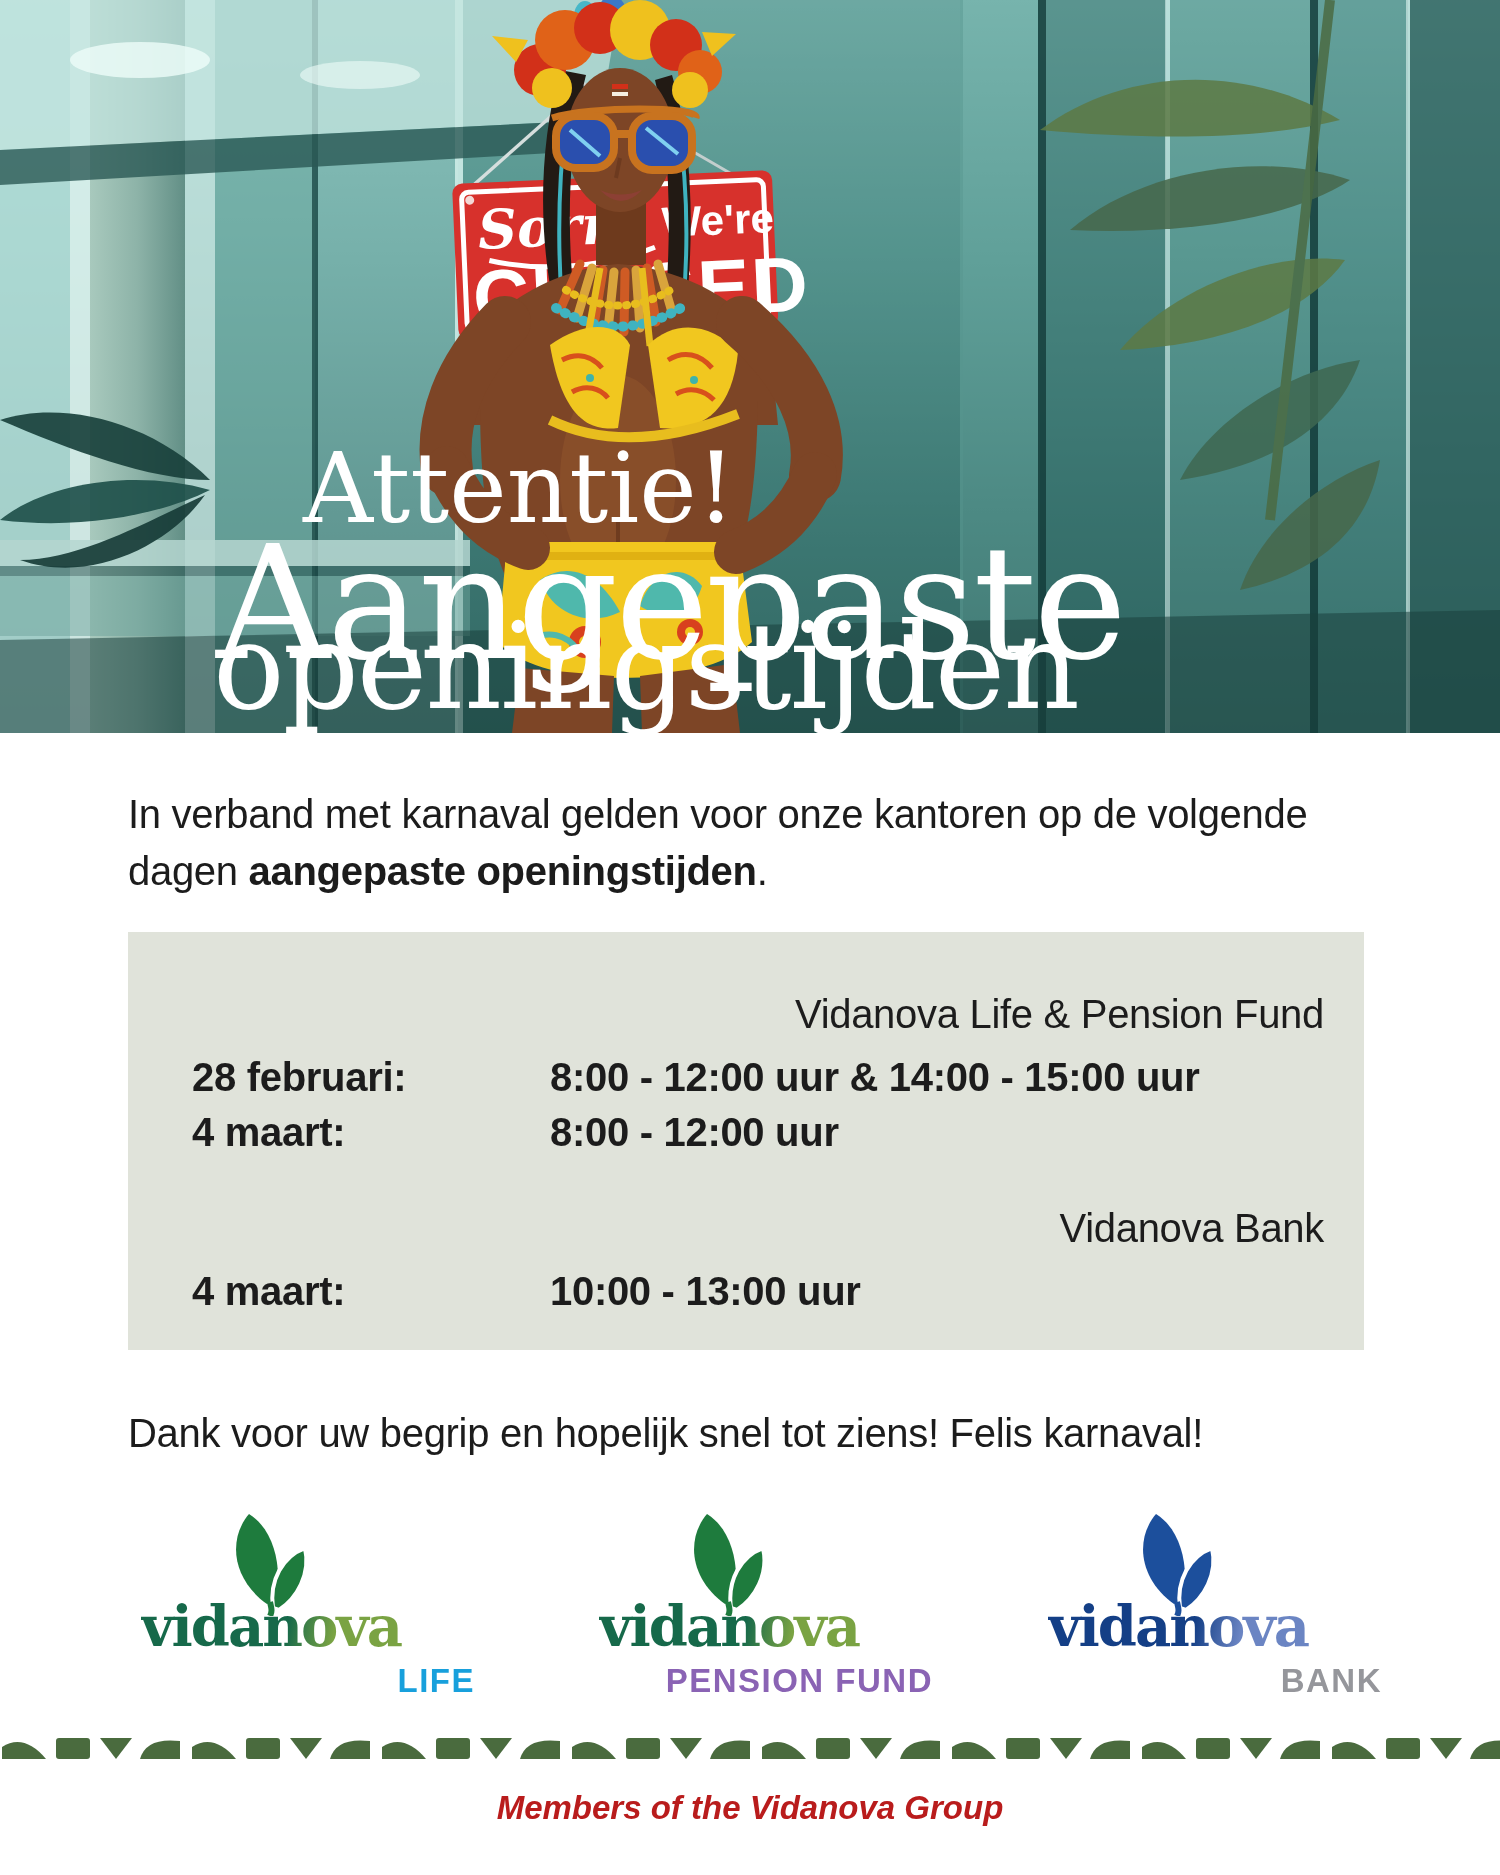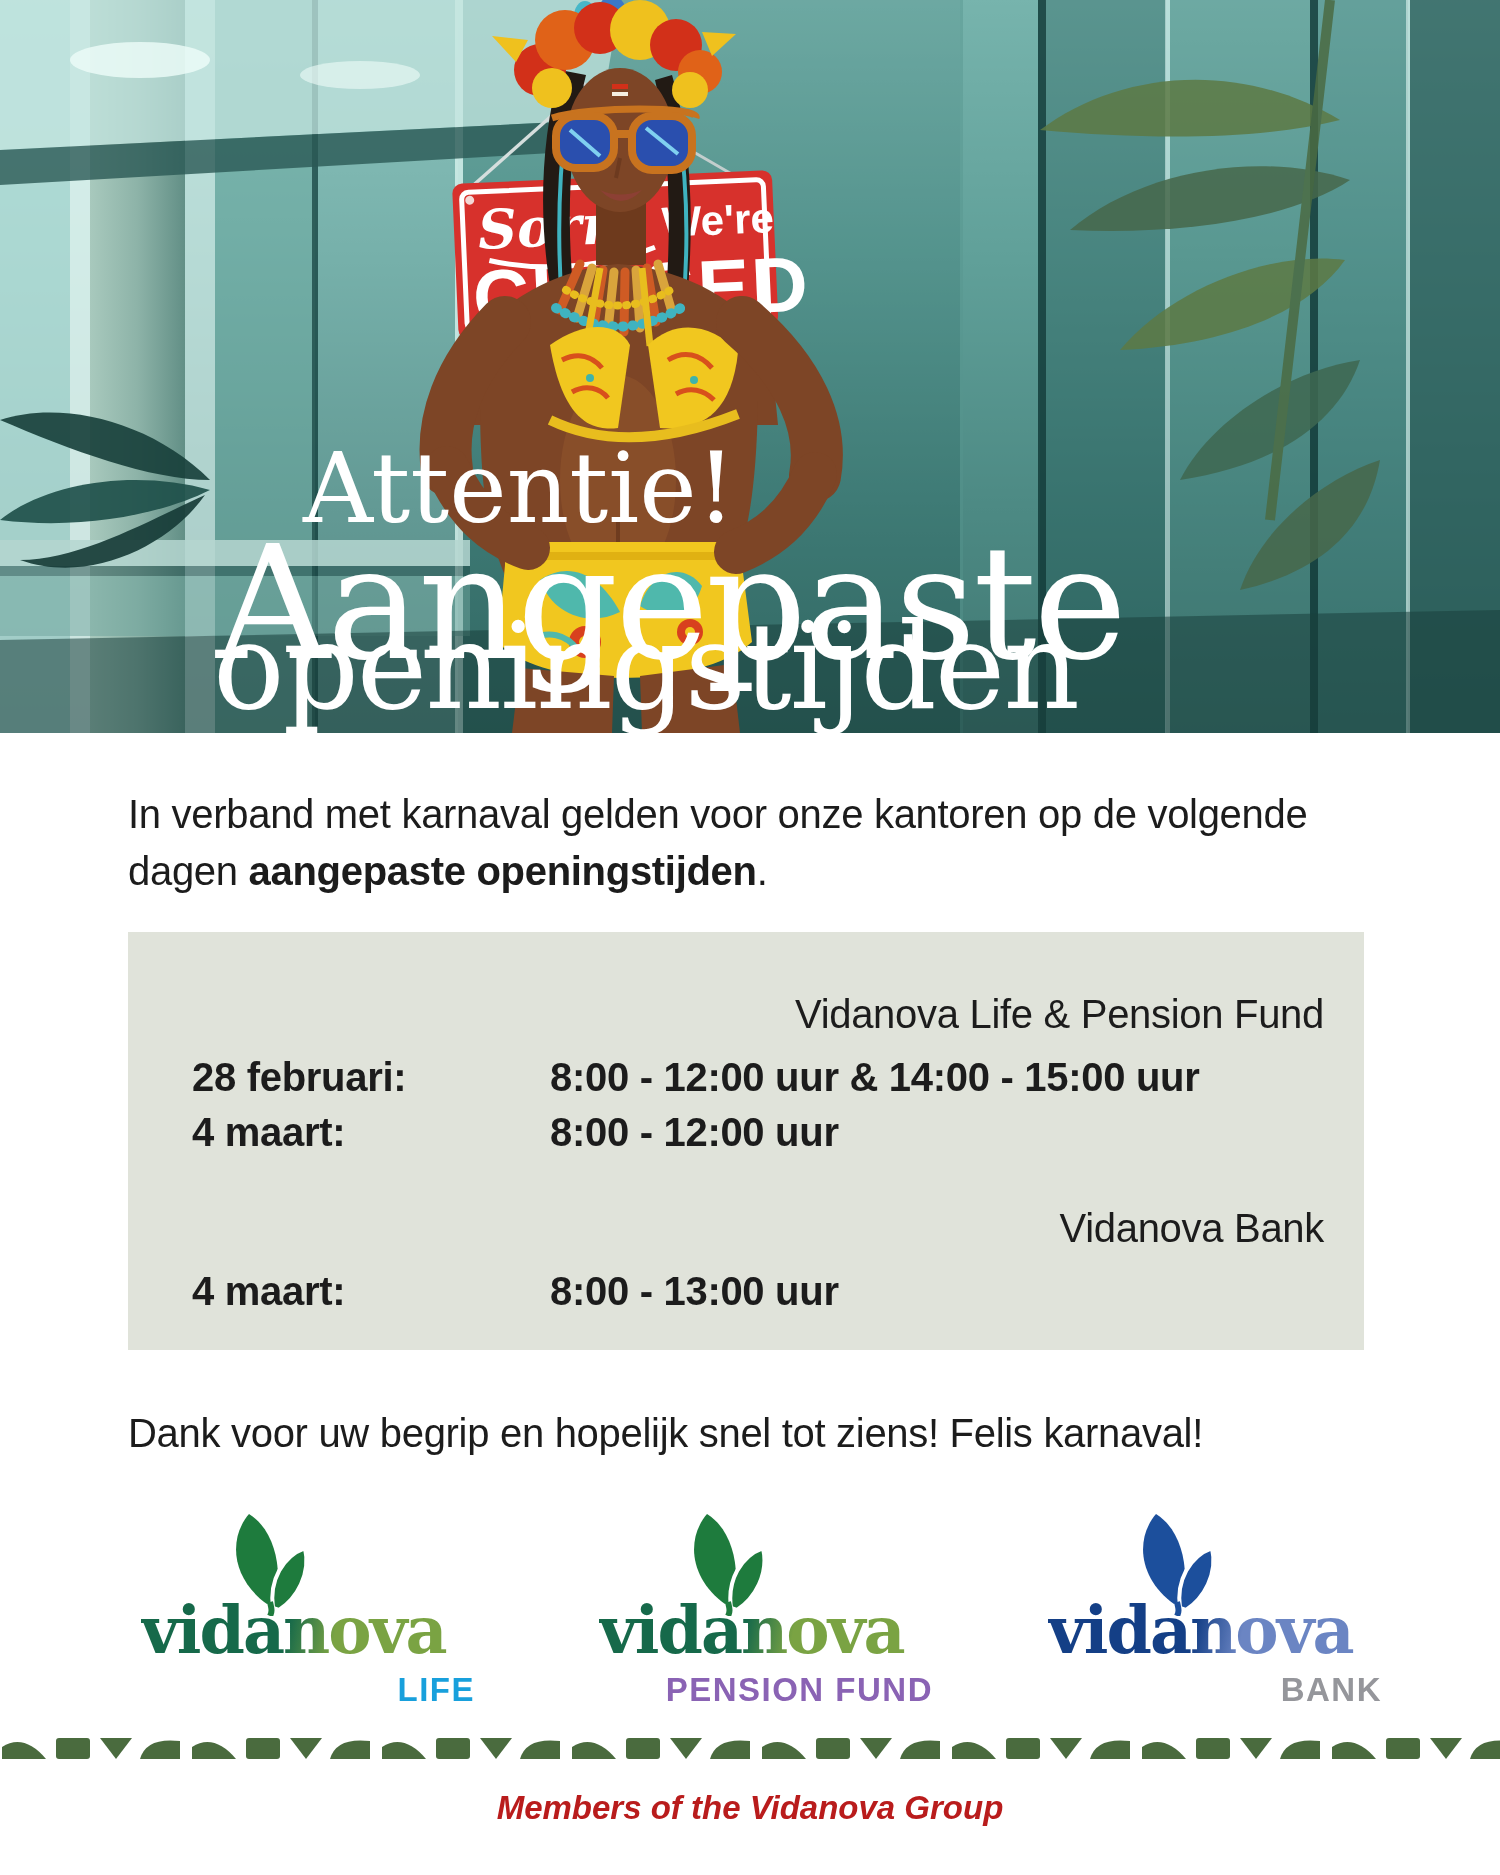--- a/index.html
+++ b/index.html
@@ -22,21 +22,21 @@
   .schedule-box{position:absolute;left:128px;top:932px;width:1236px;height:418px;
                 background:var(--box_bg);box-sizing:border-box;padding:54px 40px 0 64px;}
   .sec-title{font-size:40px;line-height:56px;letter-spacing:-0.3px;margin:0 0 8px 0;text-align:right;}
   .srow{display:flex;font-weight:bold;font-size:40px;line-height:55px;letter-spacing:-0.3px;}
   .srow .lbl{width:358px;flex:none;}
   .sec2{margin-top:40px;}
   .closing{position:absolute;left:128px;top:1405px;margin:0;font-size:40px;line-height:56px;letter-spacing:-0.3px;}
   
   .logo{position:absolute;top:1598px;width:334px;}
   .logo .leaf{position:absolute;left:84px;top:-86px;width:96px;height:104px;}
-  .logo .wordmark{display:block;font-family:"DejaVu Serif",serif;font-weight:bold;font-size:65px;line-height:1;
+  .logo .wordmark{display:block;font-family:"DejaVu Serif",serif;font-weight:bold;font-size:56px;line-height:1;
         letter-spacing:-2px;background:linear-gradient(102deg,var(--wm-dark) 44%,var(--wm-light) 58%);
         -webkit-background-clip:text;background-clip:text;color:transparent;}
   .logo .sub{display:block;text-align:right;font-weight:bold;font-size:33px;letter-spacing:1.5px;
         margin-top:8px;color:var(--sub-color);}
   .logo1{left:141px;} .logo2{left:599px;} .logo3{left:1048px;}
   
   .zigzag{position:absolute;left:0;top:1731px;width:1500px;height:28px;}
   .footer-text{position:absolute;left:0;top:1789px;width:1500px;margin:0;text-align:center;
         font-style:italic;font-weight:bold;font-size:33px;color:#b91c1c;}
 </style>
@@ -234,21 +234,21 @@
       </div>
       <div class="srow">
         <span class="lbl">4 maart:</span>
         <span class="time">8:00 - 12:00 uur</span>
       </div>
     </div>
     <div class="sec sec2">
       <p class="sec-title">Vidanova Bank</p>
       <div class="srow">
         <span class="lbl">4 maart:</span>
-        <span class="time">8:00 - 13:00 uur</span>
+        <span class="time">10:00 - 13:00 uur</span>
       </div>
     </div>
   </div>
 
   <p class="closing">Dank voor uw begrip en hopelijk snel tot ziens! Felis karnaval!</p>
 
   <div class="logo logo1" style="--wm-dark: #16694a; --wm-light: #7aa343; --leaf: #1e7b3d; --sub-color: #18a0dc;">
     <svg class="leaf" viewBox="0 0 96 104">
       <path d="M42,92 C8,68 2,28 24,2 C50,18 58,58 50,88 Z" style="fill:var(--leaf,#1e7b3d)"></path>
       <path d="M48,96 C44,68 58,44 80,36 C86,62 72,86 54,98 Z" style="fill:var(--leaf,#1e7b3d)" stroke="#ffffff" stroke-width="4"></path>

